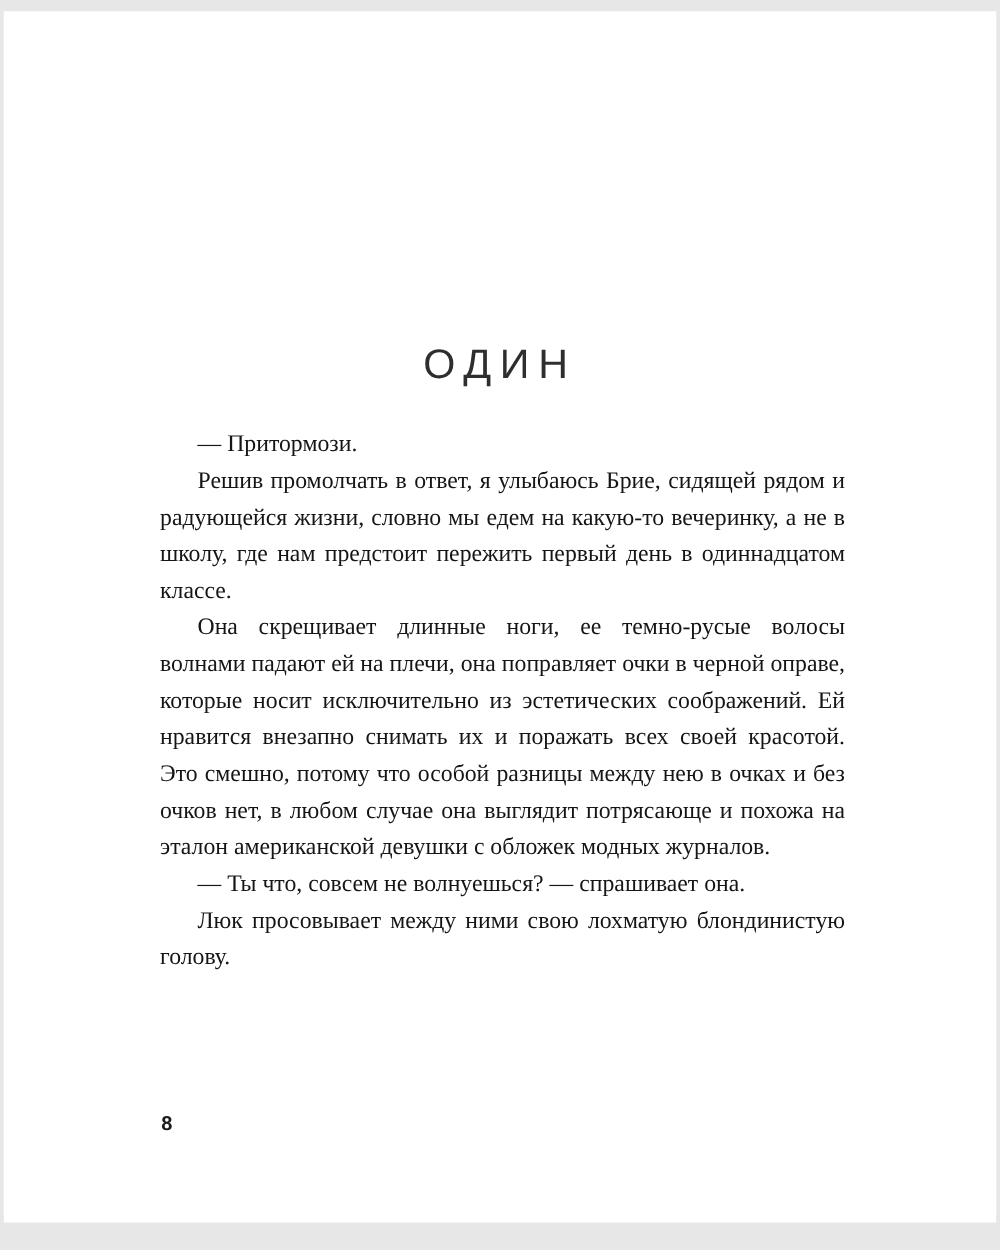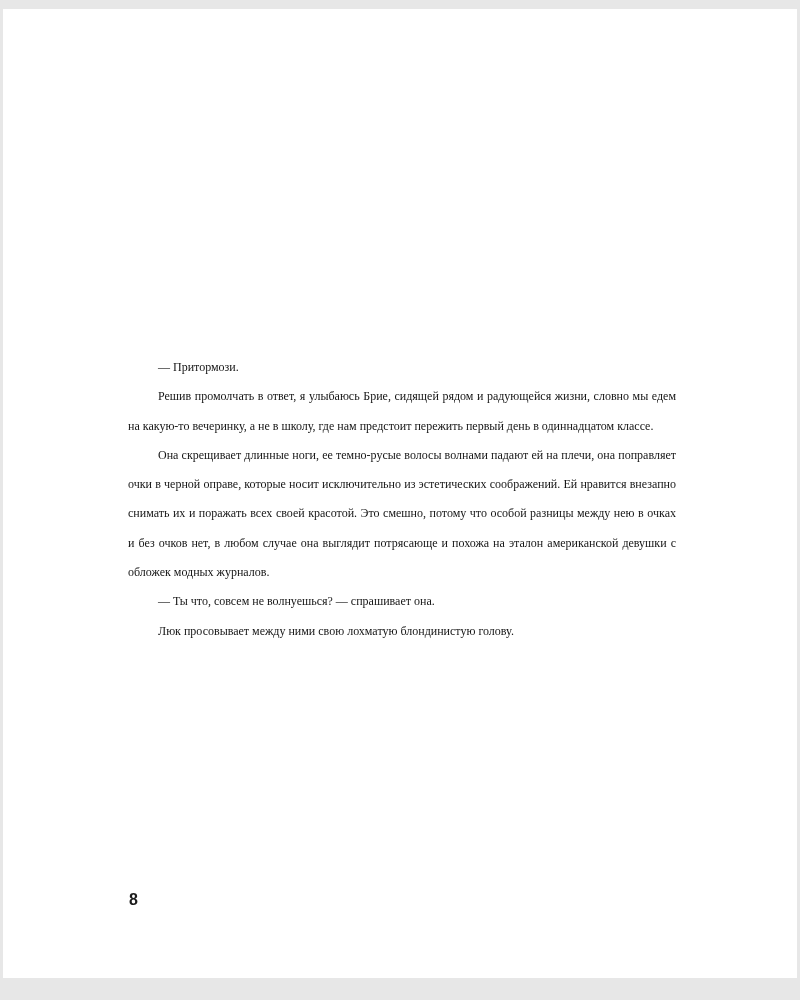--- a/index.html
+++ b/index.html
@@ -30,25 +30,25 @@
     text-align: center;
     font-family: "Liberation Sans", "DejaVu Sans", sans-serif;
     font-weight: 400;
     font-size: 33px;
     letter-spacing: 7px;
     color: #2e2e2e;
     margin: 0;
   }
   .text-block {
     position: absolute;
-    top: 344px;
+    top: 332px;
     left: 125px;
     width: 548px;
     color: #151515;
-    font-size: 12px;
+    font-size: 19px;
     line-height: 29.3px;
     text-align: justify;
   }
   .text-block p {
     margin: 0;
     text-indent: 30px;
   }
   .text-block em {
     font-style: italic;
   }
@@ -60,20 +60,21 @@
     font-weight: bold;
     font-size: 16px;
     color: #1c1c1c;
   }
 </style>
 </head>
 <body>
 
 <div class="page">
 
+  <h1 class="chapter-title">ОДИН</h1>
 
   <div class="text-block">
     <p>— Притормози.</p>
     <p>Решив промолчать в ответ, я улыбаюсь Брие, сидящей рядом и радующейся жизни, словно мы едем на какую-то вечеринку, а не в школу, где нам предстоит пережить первый день в одиннадцатом классе.</p>
     <p>Она скрещивает длинные ноги, ее темно-русые волосы волнами падают ей на плечи, она поправляет очки в черной оправе, которые носит исключительно из эстетических соображений. Ей нравится внезапно снимать их и поражать всех своей красотой. Это смешно, потому что особой разницы между нею в очках и без очков нет, в любом случае она выглядит потрясающе и похожа на эталон американской девушки с обложек модных журналов.</p>
     <p>— Ты что, совсем не волнуешься? — спрашивает она.</p>
     <p>Люк просовывает между ними свою лохматую блондинистую голову.</p>
   </div>
 
   <div class="page-number">8</div>

